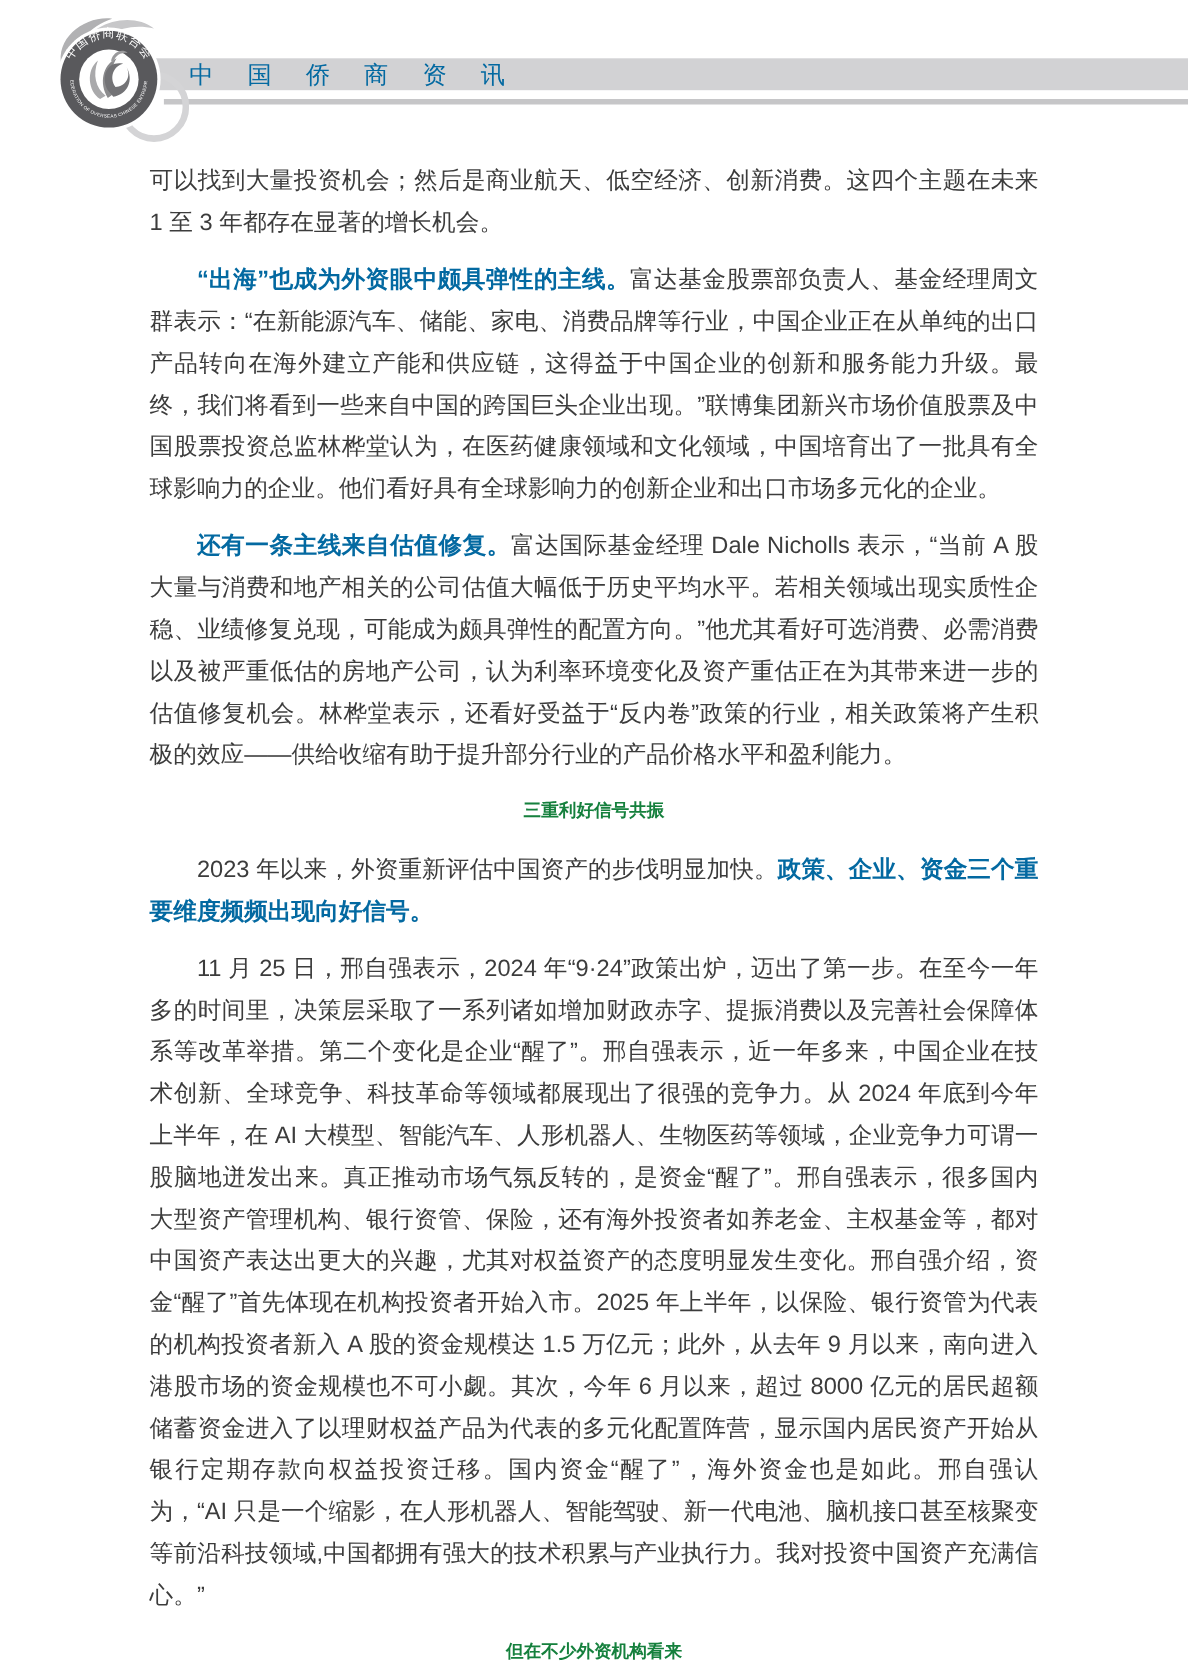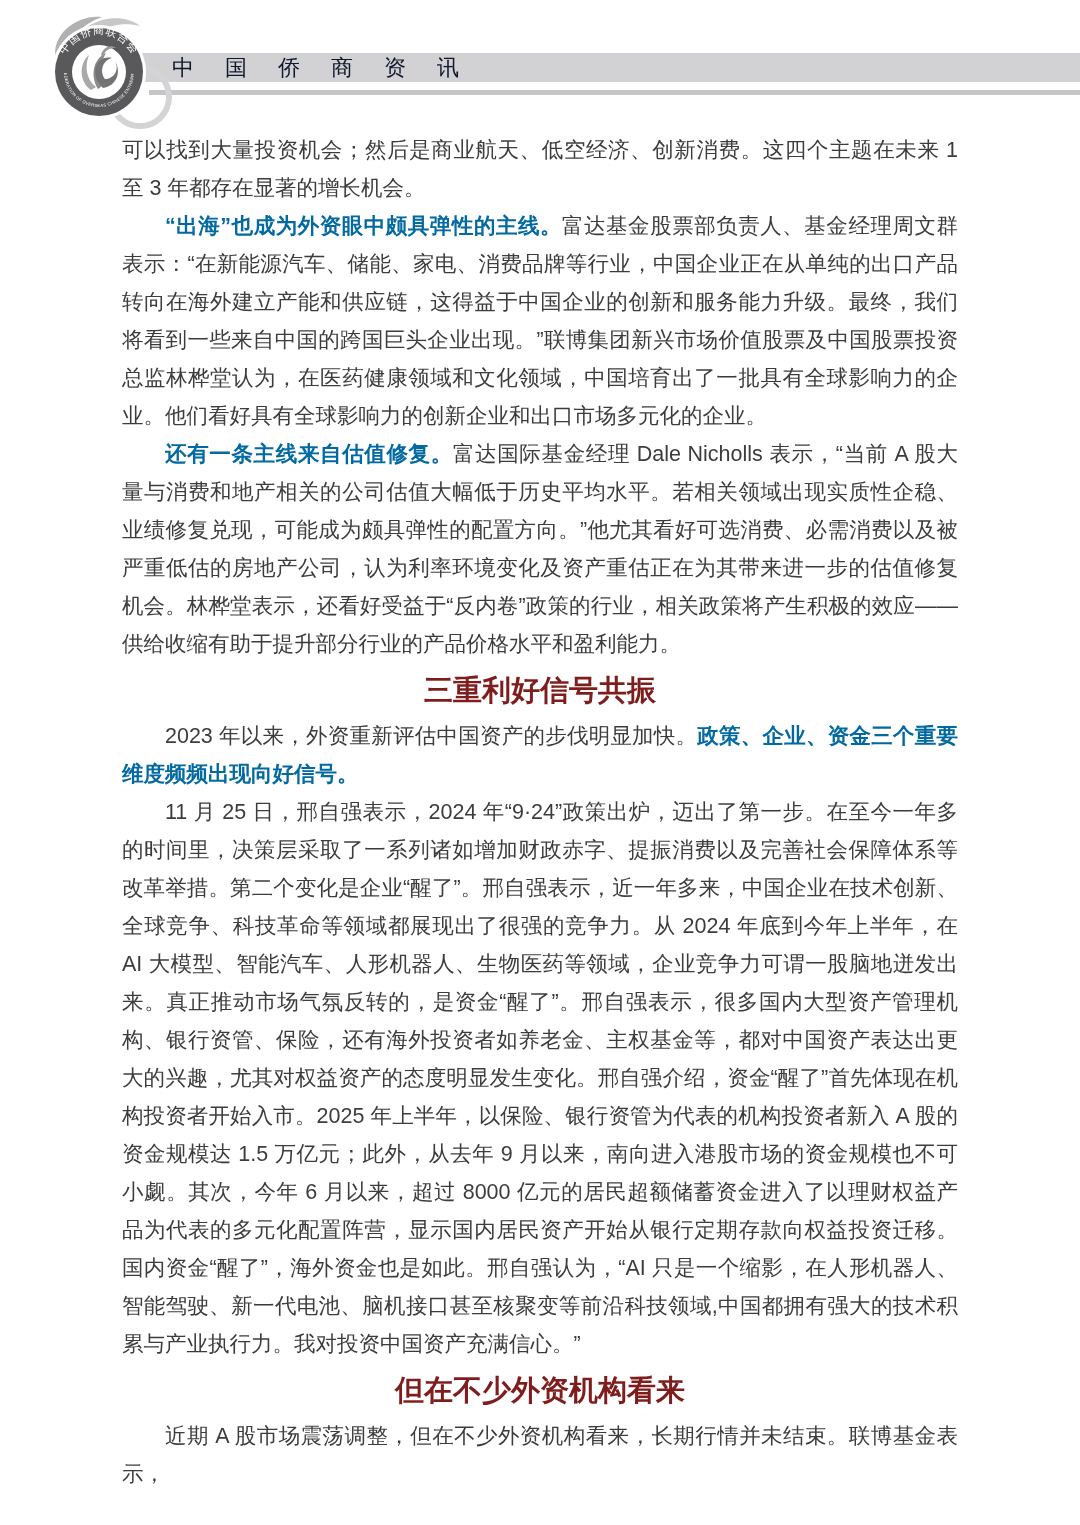--- a/index.html
+++ b/index.html
@@ -13,40 +13,40 @@
   .page{position:relative;width:1080px;height:1525px;background:#fff;}
 
   
   .masthead{position:absolute;left:0;top:0;width:1080px;height:135px;}
   .masthead-band{
     position:absolute;left:128px;right:0;top:53px;height:29px;
     background:#d2d2d4;
   }
   .masthead-title{
     position:absolute;left:172px;top:53px;height:29px;line-height:29px;
-    font-size:22px;color:#0f172a;letter-spacing:31px;white-space:nowrap;
+    font-size:22px;color:#0369a1;letter-spacing:31px;white-space:nowrap;
   }
   .masthead-rule{
     position:absolute;left:149px;right:0;top:90px;height:5px;
     background:#c6c6c8;
   }
   .logo{position:absolute;left:40px;top:10px;width:132px;height:124px;z-index:5;}
 
   
   .article{
     position:absolute;left:122px;top:131px;width:836px;
     font-size:21.5px;line-height:38px;color:#3c3c3c;
     text-align:justify;
   }
-  .para{margin:0;text-indent:43px;}
+  .para{margin:14px;text-indent:43px;}
   .para.no-indent{text-indent:0;}
   .lead-bold,.tail-bold{font-weight:bold;color:#0369a1;}
   .section-heading{
     margin:8px 0;text-align:center;text-indent:0;
-    font-weight:bold;font-size:29px;color:#7f1d1d;
+    font-weight:bold;font-size:16px;color:#15803d;
   }
 
   
   .page-number{
     position:absolute;left:0;right:0;top:1531px;
     text-align:center;
     font-family:"Liberation Serif", serif;
     font-size:23px;color:#333;
   }
 </style>

